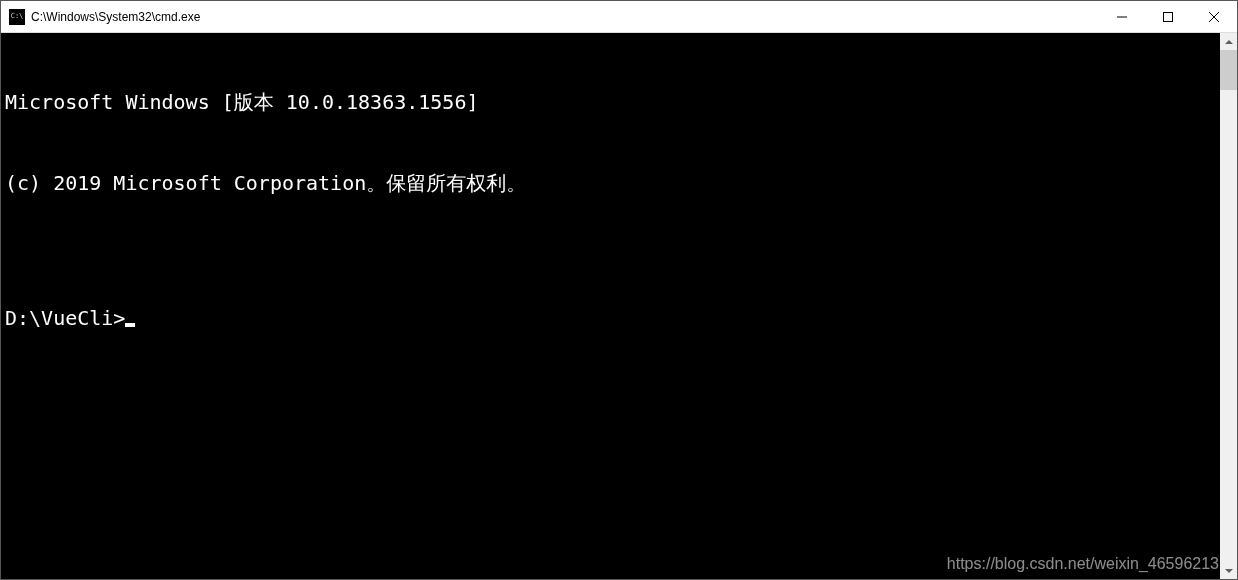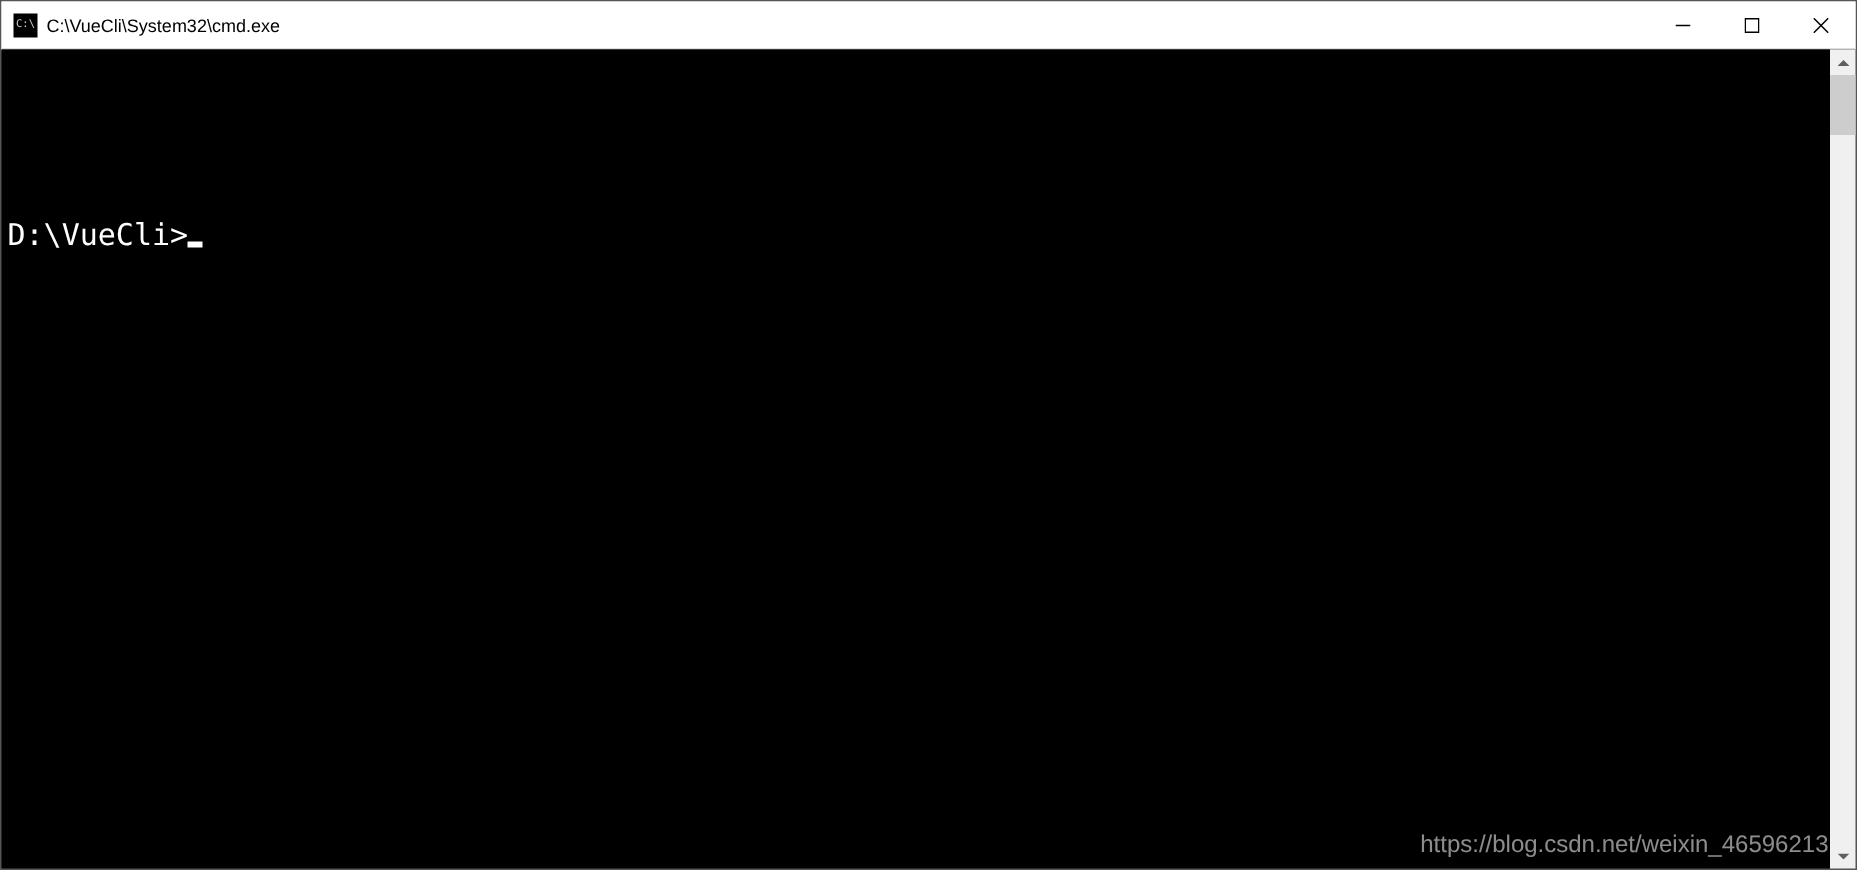--- a/index.html
+++ b/index.html
@@ -142,21 +142,21 @@
     }
   </style>
 </head>
 <body>
 
 <div class="window">
   <div class="titlebar">
     <div class="titlebar-icon">
       <span class="titlebar-icon-inner">C:\</span>
     </div>
-    <div class="titlebar-title">C:\VueCli\System32\cmd.exe</div>
+    <div class="titlebar-title">C:\Windows\System32\cmd.exe</div>
     <div class="titlebar-controls">
       <div class="titlebar-btn">
         <svg viewBox="0 0 10 10">
             <line x1="0" y1="5" x2="10" y2="5" stroke="currentColor" stroke-width="1"></line>
           </svg>
       </div>
       <div class="titlebar-btn">
         <svg viewBox="0 0 10 10">
             <rect x="0.5" y="0.5" width="9" height="9" fill="none" stroke="currentColor" stroke-width="1"></rect>
           </svg>
@@ -164,20 +164,22 @@
       <div class="titlebar-btn close">
         <svg viewBox="0 0 10 10">
             <line x1="0" y1="0" x2="10" y2="10" stroke="currentColor" stroke-width="1"></line>
             <line x1="10" y1="0" x2="0" y2="10" stroke="currentColor" stroke-width="1"></line>
           </svg>
       </div>
     </div>
   </div>
   <div class="content-wrap">
     <div class="terminal">
+      <span class="terminal-line">Microsoft Windows [版本 10.0.18363.1556]</span>
+      <span class="terminal-line">(c) 2019 Microsoft Corporation。保留所有权利。</span>
       <span class="terminal-line"></span>
       <span class="prompt-line"><span>D:\VueCli&gt;</span><span class="cursor"></span></span>
     </div>
     <div class="scrollbar">
       <div class="scroll-arrow up">
         <svg width="8" height="4" viewBox="0 0 8 4">
             <polygon points="4,0 8,4 0,4" fill="currentColor"></polygon>
           </svg>
       </div>
       <div class="scroll-thumb"></div>

